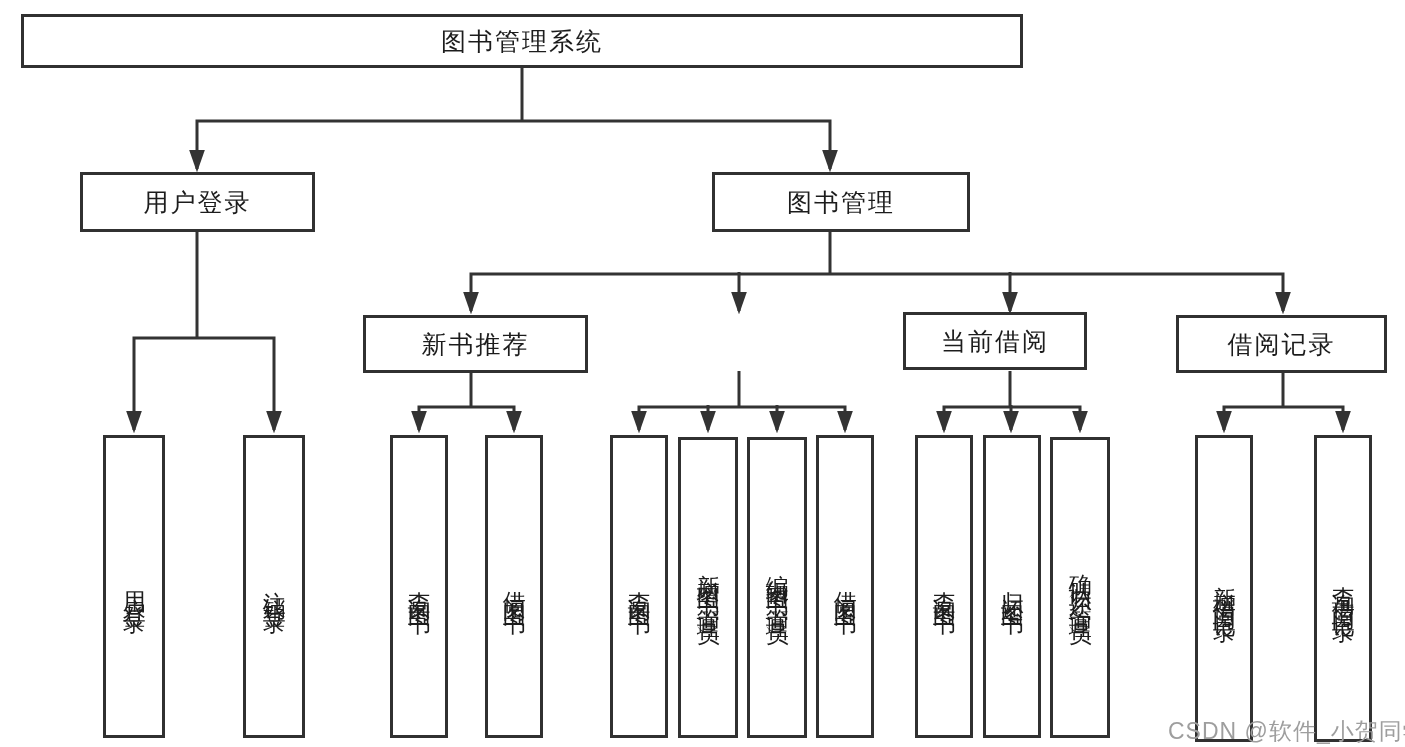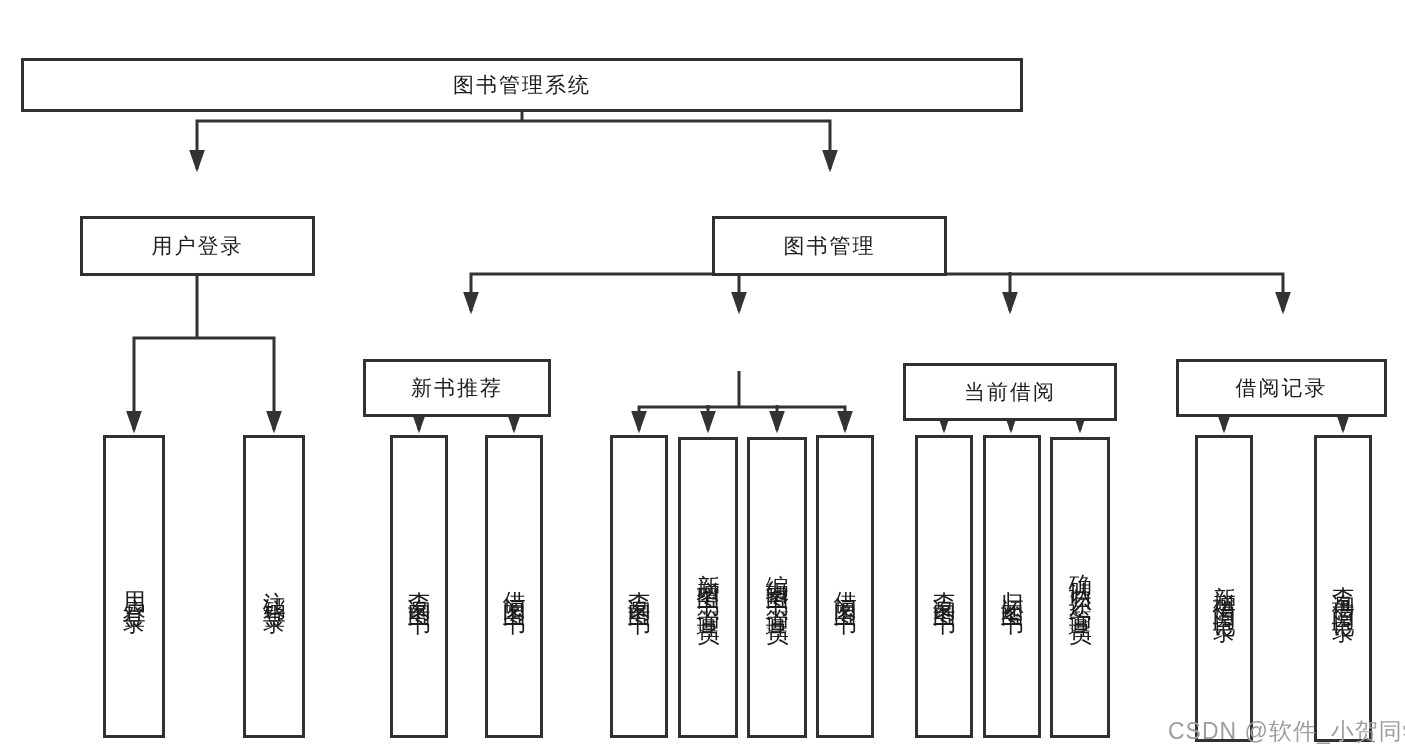--- a/index.html
+++ b/index.html
@@ -21,24 +21,23 @@
     position: absolute;
     background: #ffffff;
     border: 3px solid #313131;
     display: flex;
     align-items: center;
     justify-content: center;
     color: #1c1c1c;
     z-index: 2;
   }
   .node.h {
-    font-size: 21px;
+    font-size: 25px;
     letter-spacing: 2px;
     white-space: nowrap;
-    margin-top: 44px;
   }
   .node.v {
     font-size: 23px;
   }
   .node.v .vtext {
     writing-mode: vertical-rl;
     text-orientation: mixed;
     letter-spacing: 7px;
     line-height: 1.1;
     white-space: nowrap;
@@ -91,24 +90,24 @@
       <path d="M1011,405 V430" marker-end="url(#arr)"></path>
 
       <path d="M1283,371 V407"></path>
       <path d="M1224,430 V407 H1343 V430" marker-start="url(#arr)" marker-end="url(#arr)"></path>
     </g>
   </svg>
 
   <div class="node h" style="left:21px; top:14px; width:1002px; height:54px;">图书管理系统</div>
 
   <div class="node h" style="left:80px; top:172px; width:235px; height:60px;">用户登录</div>
-  <div class="node h" style="left:712px; top:172px; width:235px; height:60px;">图书管理</div>
+  <div class="node h" style="left:712px; top:172px; width:258px; height:60px;">图书管理</div>
 
-  <div class="node h" style="left:363px; top:315px; width:188px; height:58px;">新书推荐</div>
-  <div class="node h" style="left:903px; top:319px; width:214px; height:58px;">当前借阅</div>
+  <div class="node h" style="left:363px; top:315px; width:225px; height:58px;">新书推荐</div>
+  <div class="node h" style="left:903px; top:312px; width:184px; height:58px;">当前借阅</div>
   <div class="node h" style="left:1176px; top:315px; width:211px; height:58px;">借阅记录</div>
 
   <div class="node v" style="left:103px; top:435px; width:62px; height:303px;">
     <span class="vtext">用户登录</span>
   </div>
   <div class="node v" style="left:243px; top:435px; width:62px; height:303px;">
     <span class="vtext">注销登录</span>
   </div>
 
   <div class="node v" style="left:390px; top:435px; width:58px; height:303px;">

